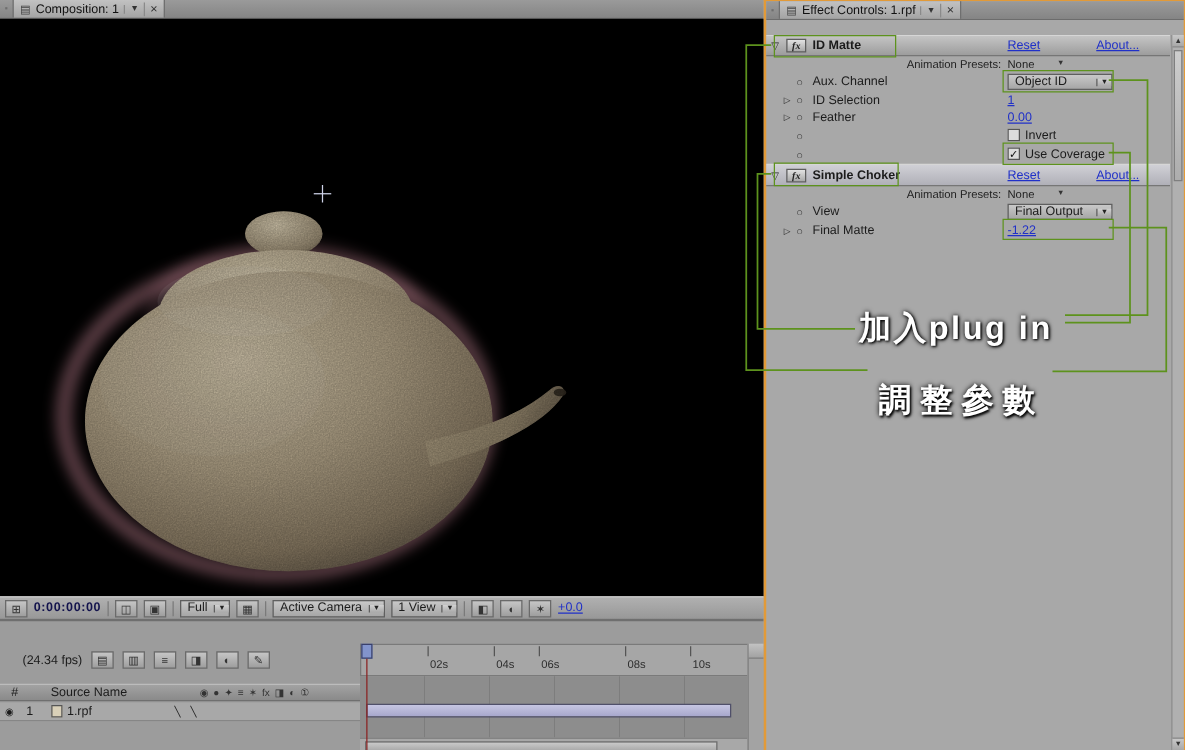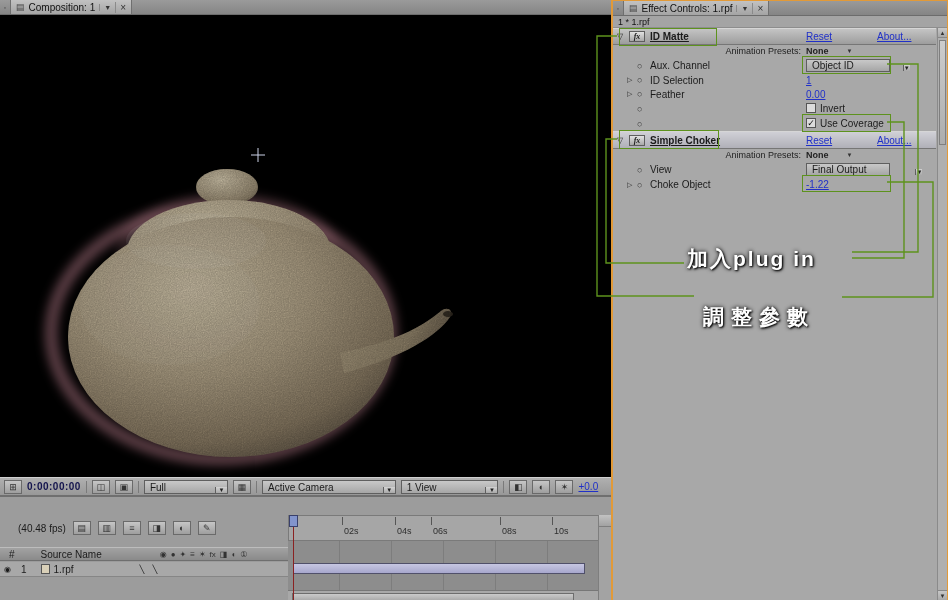--- a/index.html
+++ b/index.html
@@ -9,21 +9,21 @@
 
   
   .tabbar { height:15px; background:linear-gradient(#9a9a9a,#858585); border-bottom:1px solid #6c6c6c; display:flex; align-items:stretch; }
   .grip { width:10px; display:flex; align-items:center; justify-content:center; color:#6e6e6e; font-size:7px; }
   .tab { display:flex; align-items:center; gap:4px; padding:0 5px; background:linear-gradient(#c2c2c2,#a4a4a4); border-right:1px solid #6f6f6f; border-left:1px solid #6f6f6f; font-size:10px; color:#111; }
   .tab .tabicon { font-size:9px; color:#444; }
   .tab .menu { font-size:7px; color:#333; border-left:1px solid #8a8a8a; padding-left:4px; }
   .tab .close { font-size:10px; color:#333; border-left:1px solid #8a8a8a; padding-left:4px; }
   .ibtn { width:18px; height:14px; background:linear-gradient(#c6c6c6,#9e9e9e); border:1px solid #6a6a6a; font-size:9px; color:#333; display:flex; align-items:center; justify-content:center; cursor:pointer; }
   .vsep { width:1px; height:12px; background:#7a7a7a; }
-  .dd { height:14px; background:linear-gradient(#c8c8c8,#a6a6a6); border:1px solid #5f5f5f; display:inline-flex; align-items:flex-end;gap:44px; }
+  .dd { height:14px; background:linear-gradient(#c8c8c8,#a6a6a6); border:1px solid #5f5f5f; display:inline-flex; align-items:center; }
   .ddlbl { padding:0 5px; display:flex; align-items:center; font-size:10px; white-space:nowrap; }
   .ddarrow { width:12px; border-left:1px solid #5f5f5f; display:flex; align-items:center; justify-content:center; font-size:6px; color:#222; background:linear-gradient(#d2d2d2,#a9a9a9); }
   .blue { color:#2030c8; text-decoration:underline; cursor:pointer; }
 
   
   #comp-panel { position:absolute; left:0; top:0; width:611px; height:495px; }
   #viewer { position:absolute; left:0; top:15px; width:611px; height:462px; background:#000; }
   #viewer svg { display:block; }
   #comp-toolbar { position:absolute; left:0; bottom:0; width:611px; height:18px; background:linear-gradient(#b0b0b0,#989898); border-top:1px solid #cfcfcf; display:flex; align-items:center; gap:5px; padding:0 4px; }
   .timecode { font-weight:bold; color:#13134d; letter-spacing:0.5px; }
@@ -60,43 +60,43 @@
   #right-panel { position:absolute; left:611px; top:0; width:337px; height:600px; background:#a8a8a8;
                  border-left:2px solid #e29a38; border-top:1px solid #e29a38; border-right:1px solid #e29a38; }
   #ec-breadcrumb { height:12px; line-height:12px; padding-left:5px; font-size:9px; background:#a4a4a4; border-bottom:1px solid #8d8d8d; color:#111; }
   .fx-rows { position:absolute; left:0; top:27px; right:11px; }
   .fx-header { position:relative; height:17px; display:flex; align-items:center; padding-left:4px;
                background:linear-gradient(#c4c4c4,#9d9d9d); border-top:1px solid #d6d6d6; border-bottom:1px solid #767676; }
   .fx-header.sel { background:linear-gradient(#d0d0d6,#b0b0b8); }
   .tri { width:12px; font-size:8px; color:#222; }
   .fxbadge { width:16px; height:11px; margin-right:5px; background:linear-gradient(#e2e2e2,#a8a8a8); border:1px solid #5e5e5e;
              font:italic bold 8px "Liberation Serif", serif; display:flex; align-items:center; justify-content:center; color:#222; }
-  .fxname { font-weight:bold;text-decoration:underline; }
+  .fxname { font-weight:bold; }
   .reset { position:absolute; left:193px; font-size:10px; }
   .about { position:absolute; left:264px; font-size:10px; }
   .presets-row { position:relative; height:13px; font-size:9px; color:#222; }
   .plabel { position:absolute; left:0; width:188px; text-align:right; top:1px; }
-  .pvalue { position:absolute; left:193px; top:1px; display:flex; gap:18px; align-items:center;font-weight:bold; }
+  .pvalue { position:absolute; left:193px; top:1px; display:flex; gap:18px; align-items:center; }
   .pvalue .pvarrow { font-size:6px; color:#333; }
   .prop-row { position:relative; height:14px; display:flex; align-items:center; padding-left:14px; }
   .prop-row.h15 { height:15px; }
   .tri2 { width:10px; font-size:7px; color:#222; }
   .sw { width:13px; font-size:9px; color:#333; }
   .val { position:absolute; left:193px; }
   .dd.w84 { width:84px; height:13px; }
   .blueval { font-size:10px; }
   .cbwrap { display:flex; gap:4px; }
   .cb { width:10px; height:10px; background:#dcdcdc; border:1px solid #555; display:inline-flex; align-items:center; justify-content:center; font-size:9px; color:#111; }
   .gbox { position:absolute; border:1.5px solid #5d921d; pointer-events:none; z-index:30; }
   #gb-idmatte   { left:6px;   top:27px;  width:98px; height:18px; }
   #gb-objectid  { left:189px; top:55px;  width:89px; height:18px; }
   #gb-coverage  { left:189px; top:113px; width:89px; height:18px; }
   #gb-choker    { left:6px;   top:129px; width:100px; height:19px; }
   #gb-choke     { left:189px; top:174px; width:89px; height:17px; }
-  .annot { position:absolute; color:#fff; font-weight:bold; font-size:21px;
+  .annot { position:absolute; color:#fff; font-weight:bold; font-size:26px;
            text-shadow:1px 1px 2px #000, 0 0 4px #000; z-index:40; white-space:nowrap; }
   #annot1 { left:74px; top:244px; letter-spacing:2px; }
   #annot2 { left:90px; top:279px; letter-spacing:7px;margin-top:23px; }
   .vsb { position:absolute; right:0; top:27px; bottom:0; width:10px; background:#b0b0b0; border-left:1px solid #8a8a8a; }
   .vsb .arr { height:10px; display:flex; align-items:center; justify-content:center; font-size:6px; color:#333; background:linear-gradient(#c8c8c8,#a8a8a8); border-bottom:1px solid #888; }
   .vsb .arr.bot { position:absolute; bottom:0; left:0; right:0; border-top:1px solid #888; border-bottom:none; }
   .vsb .vthumb { margin:2px 1px; height:105px; background:linear-gradient(#cdcdcd,#adadad); border:1px solid #7f7f7f; }
 
   
   #annot-overlay { position:absolute; left:0; top:0; width:948px; height:600px; pointer-events:none; z-index:60; }
@@ -210,21 +210,21 @@
       <span class="vsep"></span>
       <span class="ibtn">◧</span>
       <span class="ibtn">◐</span>
       <span class="ibtn">✶</span>
       <span class="blue">+0.0</span>
     </div>
   </div>
 
   <div id="timeline-panel">
     <div class="tl-toolbar">
-      <span id="fps">(40.48 fps)</span>
+      <span id="fps">(24.34 fps)</span>
       <span class="ibtn">▤</span>
       <span class="ibtn">▥</span>
       <span class="ibtn">≡</span>
       <span class="ibtn">◨</span>
       <span class="ibtn">◐</span>
       <span class="ibtn">✎</span>
     </div>
 
     <div id="tl-ruler">
       <span class="tick" style="left:55px">02s</span>
@@ -283,21 +283,20 @@
     <div class="tabbar">
       <span class="grip">▪</span>
       <div class="tab">
         <span class="tabicon">▤</span>
         <span>Effect Controls: 1.rpf</span>
         <span class="menu">▼</span>
         <span class="close">×</span>
       </div>
     </div>
 
-    <div id="ec-breadcrumb">1 * 1.rpf</div>
 
     <div class="fx-rows">
 
       <div class="fx-header">
         <span class="tri">▽</span>
         <span class="fxbadge">fx</span>
         <span class="fxname">ID Matte</span>
         <span class="blue reset">Reset</span>
         <span class="blue about">About...</span>
       </div>
@@ -376,21 +375,21 @@
         <span class="plbl">View</span>
         <div class="dd w84 val">
           <span class="ddlbl" style="flex:1">Final Output</span>
           <span class="ddarrow">▼</span>
         </div>
       </div>
 
       <div class="prop-row h15">
         <span class="tri2">▷</span>
         <span class="sw">○</span>
-        <span class="plbl">Choke Object</span>
+        <span class="plbl">Final Matte</span>
         <span class="blue blueval val">-1.22</span>
       </div>
     </div>
 
     <div class="gbox" id="gb-idmatte"></div>
     <div class="gbox" id="gb-objectid"></div>
     <div class="gbox" id="gb-coverage"></div>
     <div class="gbox" id="gb-choker"></div>
     <div class="gbox" id="gb-choke"></div>
 

